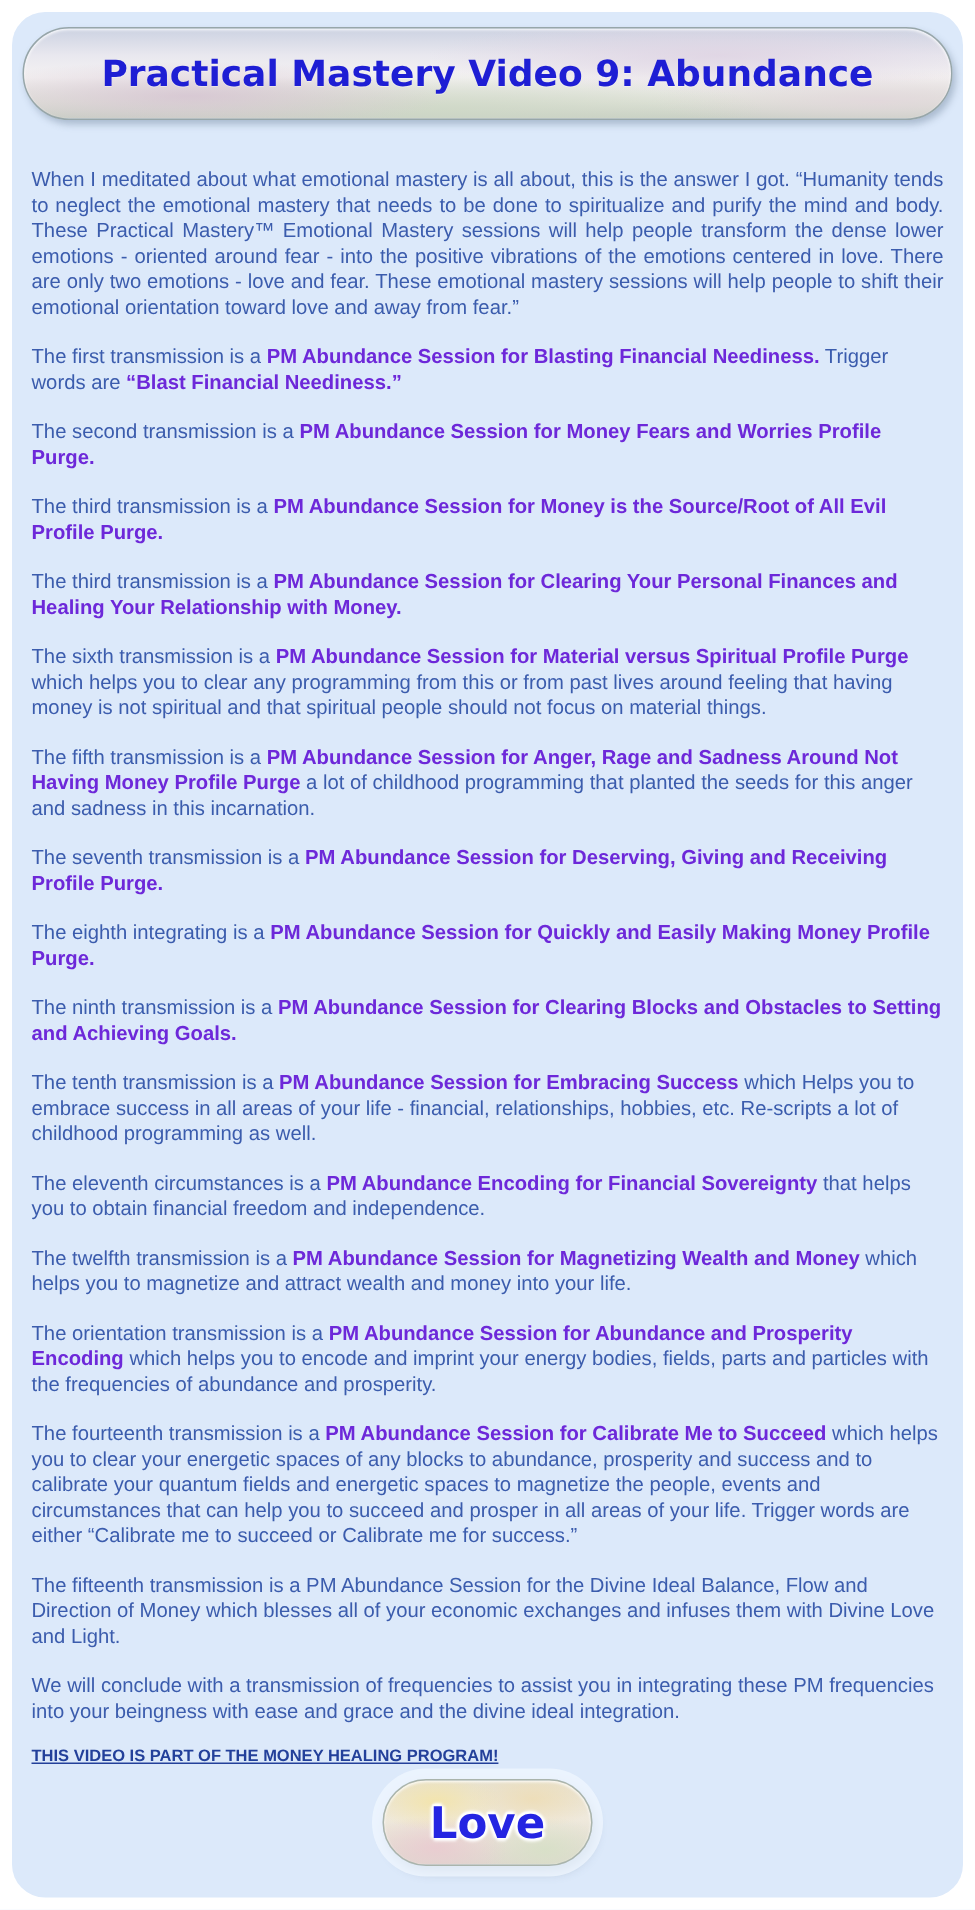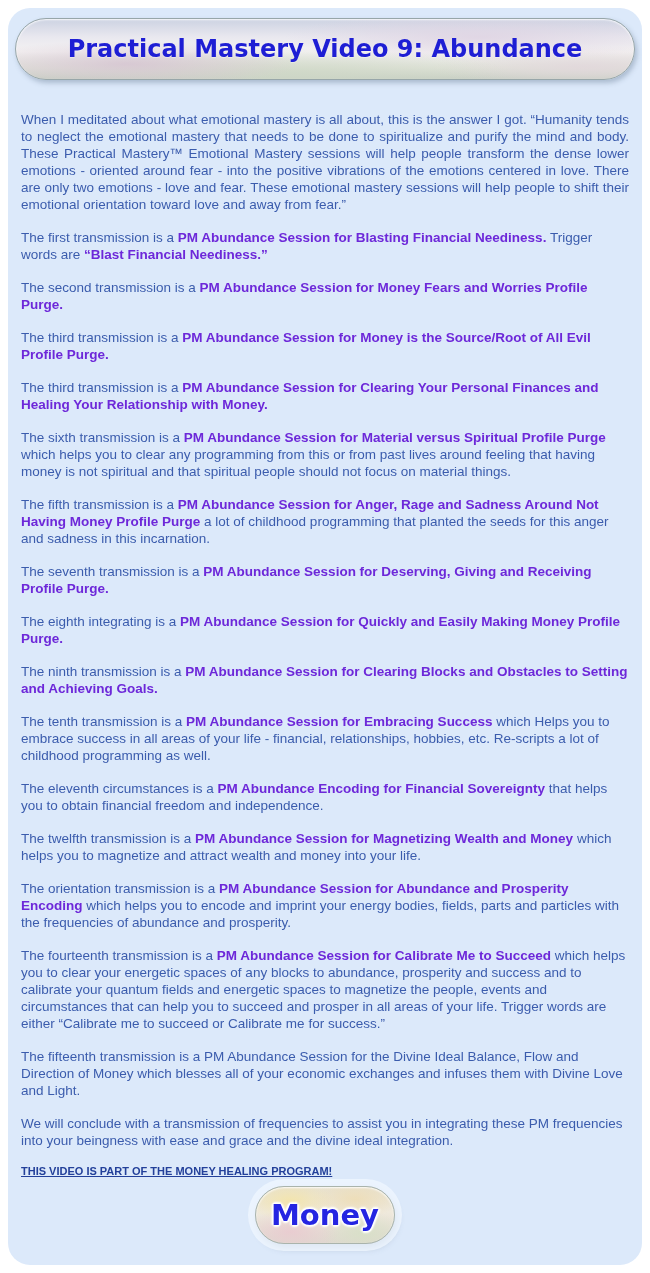--- a/index.html
+++ b/index.html
@@ -133,18 +133,18 @@
         <p><span>The orientation transmission is a </span><b>PM Abundance Session for Abundance and Prosperity Encoding</b><span> which helps you to encode and imprint your energy bodies, fields, parts and particles with the frequencies of abundance and prosperity.</span></p>
         <p><span>The fourteenth transmission is a </span><b>PM Abundance Session for Calibrate Me to Succeed</b><span> which helps you to clear your energetic spaces of any blocks to abundance, prosperity and success and to calibrate your quantum fields and energetic spaces to magnetize the people, events and circumstances that can help you to succeed and prosper in all areas of your life. Trigger words are either “Calibrate me to succeed or Calibrate me for success.”</span></p>
         <p><span>The fifteenth transmission is a PM Abundance Session for the Divine Ideal Balance, Flow and Direction of Money which blesses all of your economic exchanges and infuses them with Divine Love and Light.</span></p>
         <p><span>We will conclude with a transmission of frequencies to assist you in integrating these PM frequencies into your beingness with ease and grace and the divine ideal integration.</span></p>
       </div>
 
     <div class="footer-note">THIS VIDEO IS PART OF THE MONEY HEALING PROGRAM!</div>
 
     <div class="order-row">
       <div class="order-btn">
-        <span class="order-label">Money</span>
+        <span class="order-label">Love</span>
       </div>
     </div>
 
   </div>
 </div>
 
 </body></html>

